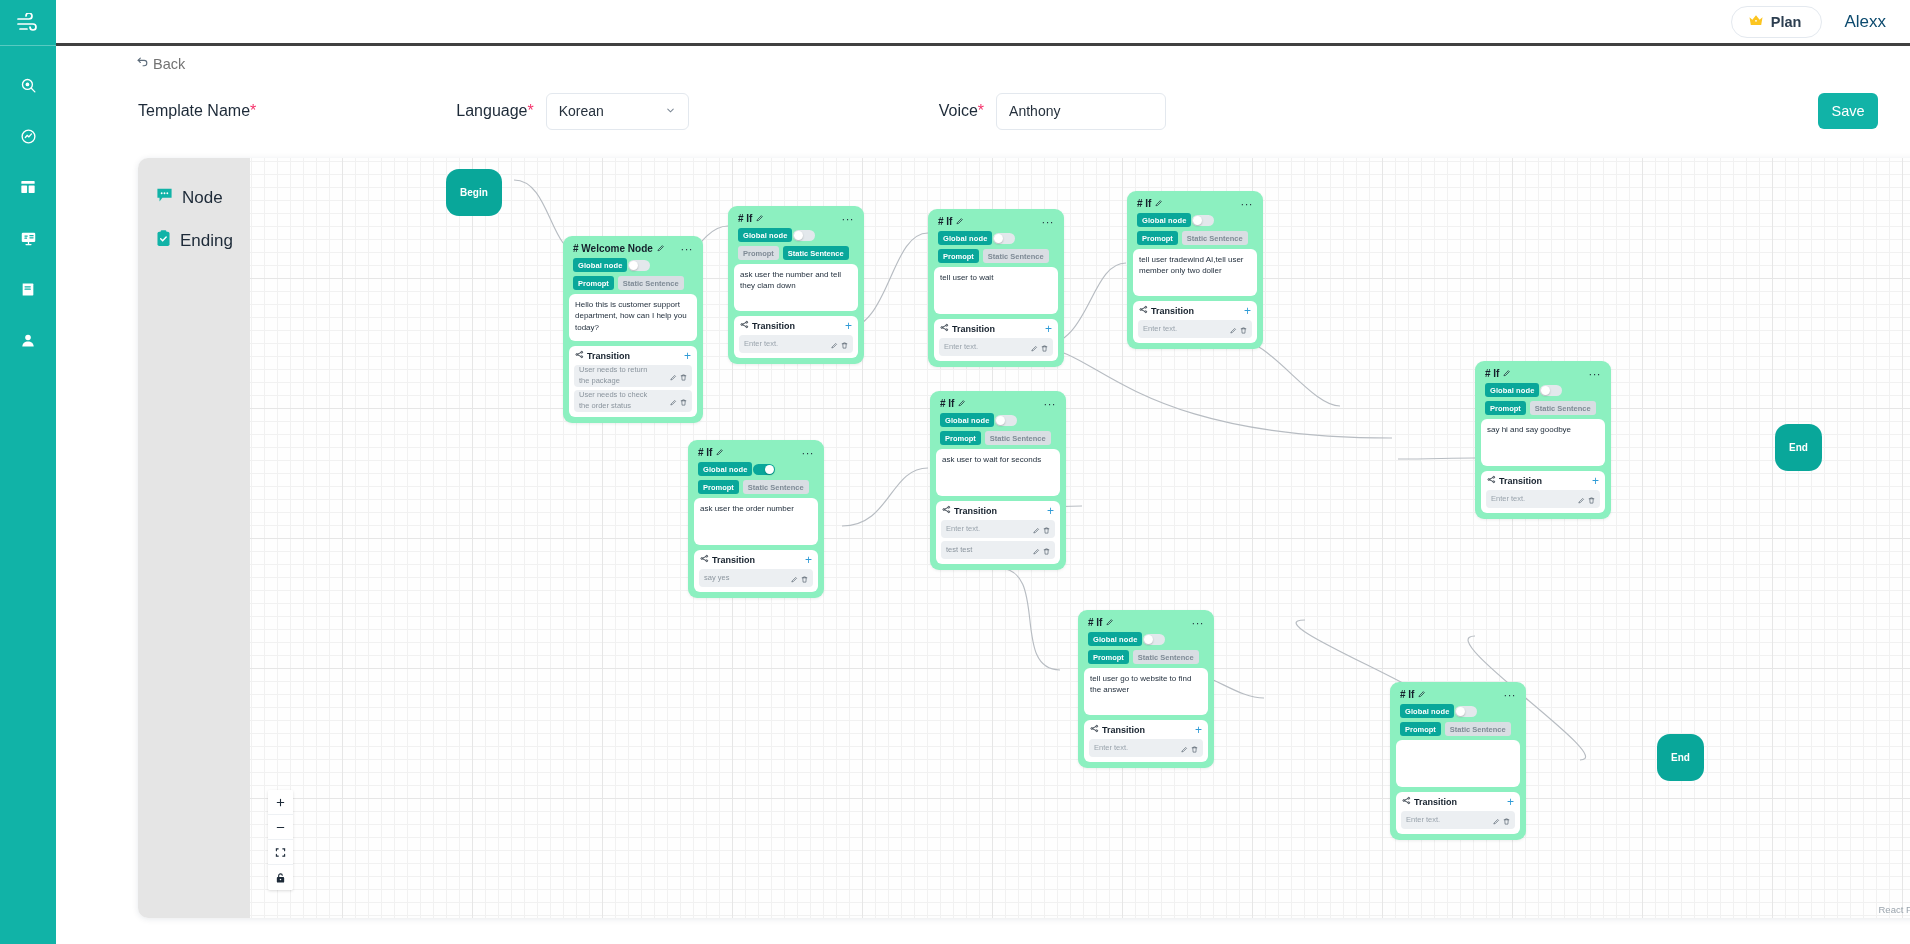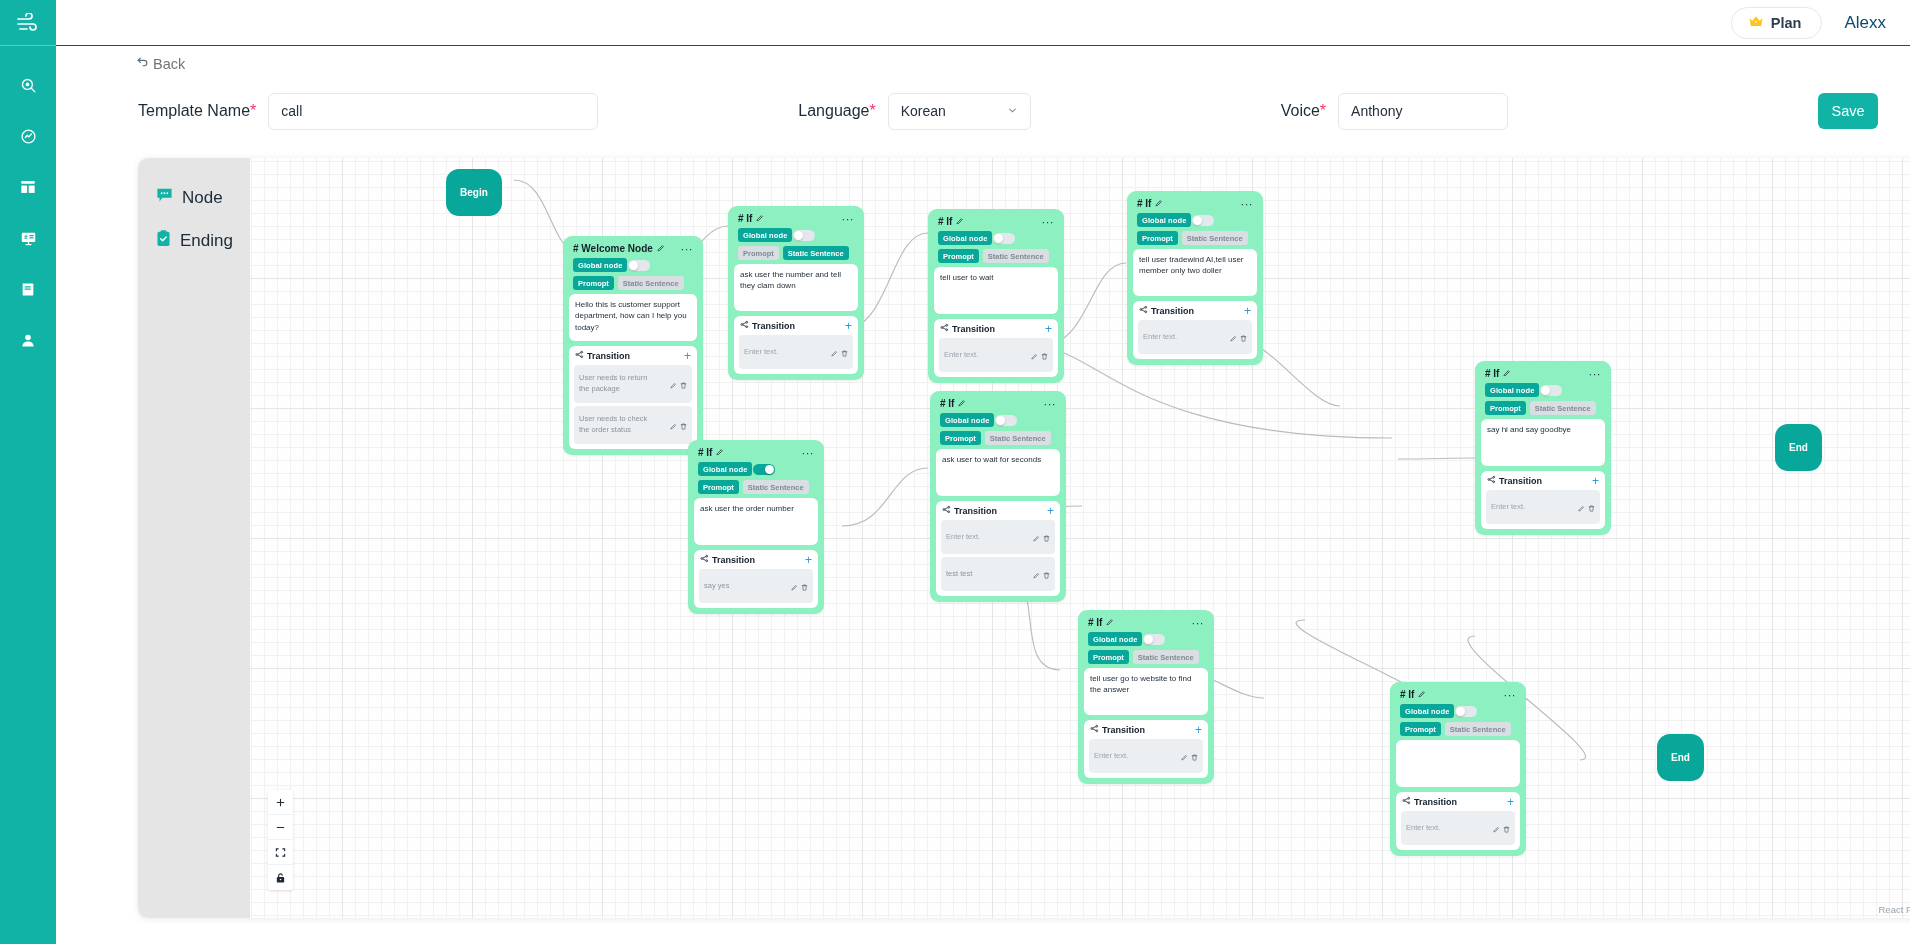--- a/index.html
+++ b/index.html
@@ -21,21 +21,21 @@
     width: 56px; height: 46px; display: flex; align-items: center; justify-content: center;
     border-bottom: 1px solid rgba(255,255,255,.30);
   }
   .rail-icons { display: flex; flex-direction: column; align-items: center; padding-top: 24px; gap: 21px; }
   .rail-icon { width: 30px; height: 30px; display: flex; align-items: center; justify-content: center; cursor: pointer; }
 
   
   .right { flex: 1; display: flex; flex-direction: column; position: relative; }
 
   .topbar {
-    height: 46px; background: #fff; border-bottom: 1px solid #404040;
+    height: 46px; background: #fff; border-bottom: 3px solid #404040;
     display: flex; align-items: center; justify-content: flex-end;
     padding-right: 24px; gap: 22px;
   }
   .plan-chip {
     display: flex; align-items: center; gap: 7px;
     border: 1px solid #e4e9ef; border-radius: 20px;
     padding: 6px 20px 6px 16px; cursor: pointer; background: #fff;
   }
   .plan-label { font-size: 14.5px; font-weight: bold; color: #2c3e50; }
   .user-name { font-size: 17px; color: #0c4a6e; }
@@ -133,21 +133,21 @@
   .tab.active { background: #09a79a; color: #fff; }
   .node-text {
     background: #fff; border-radius: 6px; min-height: 47px; padding: 5px 6px;
     font-size: 8px; color: #1d2a38; line-height: 1.42; cursor: text;
   }
   .trans-box { background: #fff; border-radius: 6px; margin-top: 5px; padding: 4px 5px 5px 5px; }
   .trans-head { display: flex; align-items: center; justify-content: space-between; padding: 0 1px 4px 1px; }
   .trans-title { display: flex; align-items: center; gap: 3px; font-size: 9px; font-weight: bold; color: #15202c; }
   .trans-plus { color: #2f9bd6; font-size: 12px; line-height: 10px; cursor: pointer; }
   .trans-item {
-    background: #eceff2; border-radius: 4px; padding: 8px 5px; margin-bottom: 3px;
+    background: #eceff2; border-radius: 4px; padding: 0 5px; margin-bottom: 3px;
     display: flex; align-items: center; justify-content: space-between; gap: 12px; cursor: pointer;
   }
   .trans-item:last-child { margin-bottom: 0; }
   .trans-text { font-size: 7.5px; color: #9aa4ad; line-height: 1.45; }
   .trans-text.filled { color: #8b959e; }
   .trans-acts { display: flex; gap: 3px; flex: 0 0 auto; color: #5b6874; }
 
   
   .pill-node {
     position: absolute; background: #09a79a; color: #fff; border-radius: 13px;
@@ -248,21 +248,20 @@
               <path d="M8 4L4 8l4 4"></path>
           </svg>
         </span>
         <span>Back</span>
       </div>
     </div>
 
     <div class="formrow">
       <div class="grp grp-name">
         <span class="field-label"><span>Template Name</span><span class="req">*</span></span>
-        <div class="txtinput" style="width:330px">call</div>
       </div>
       <div class="grp grp-lang">
         <span class="field-label"><span>Language</span><span class="req">*</span></span>
         <div class="sel">
           <span>Korean</span>
           <span>
             <svg width="11" height="11" viewBox="0 0 24 24" fill="none" stroke="#7b8794" stroke-width="2.2" stroke-linecap="round">
                 <path d="M6 9l6 6 6-6"></path>
               </svg>
           </span>

